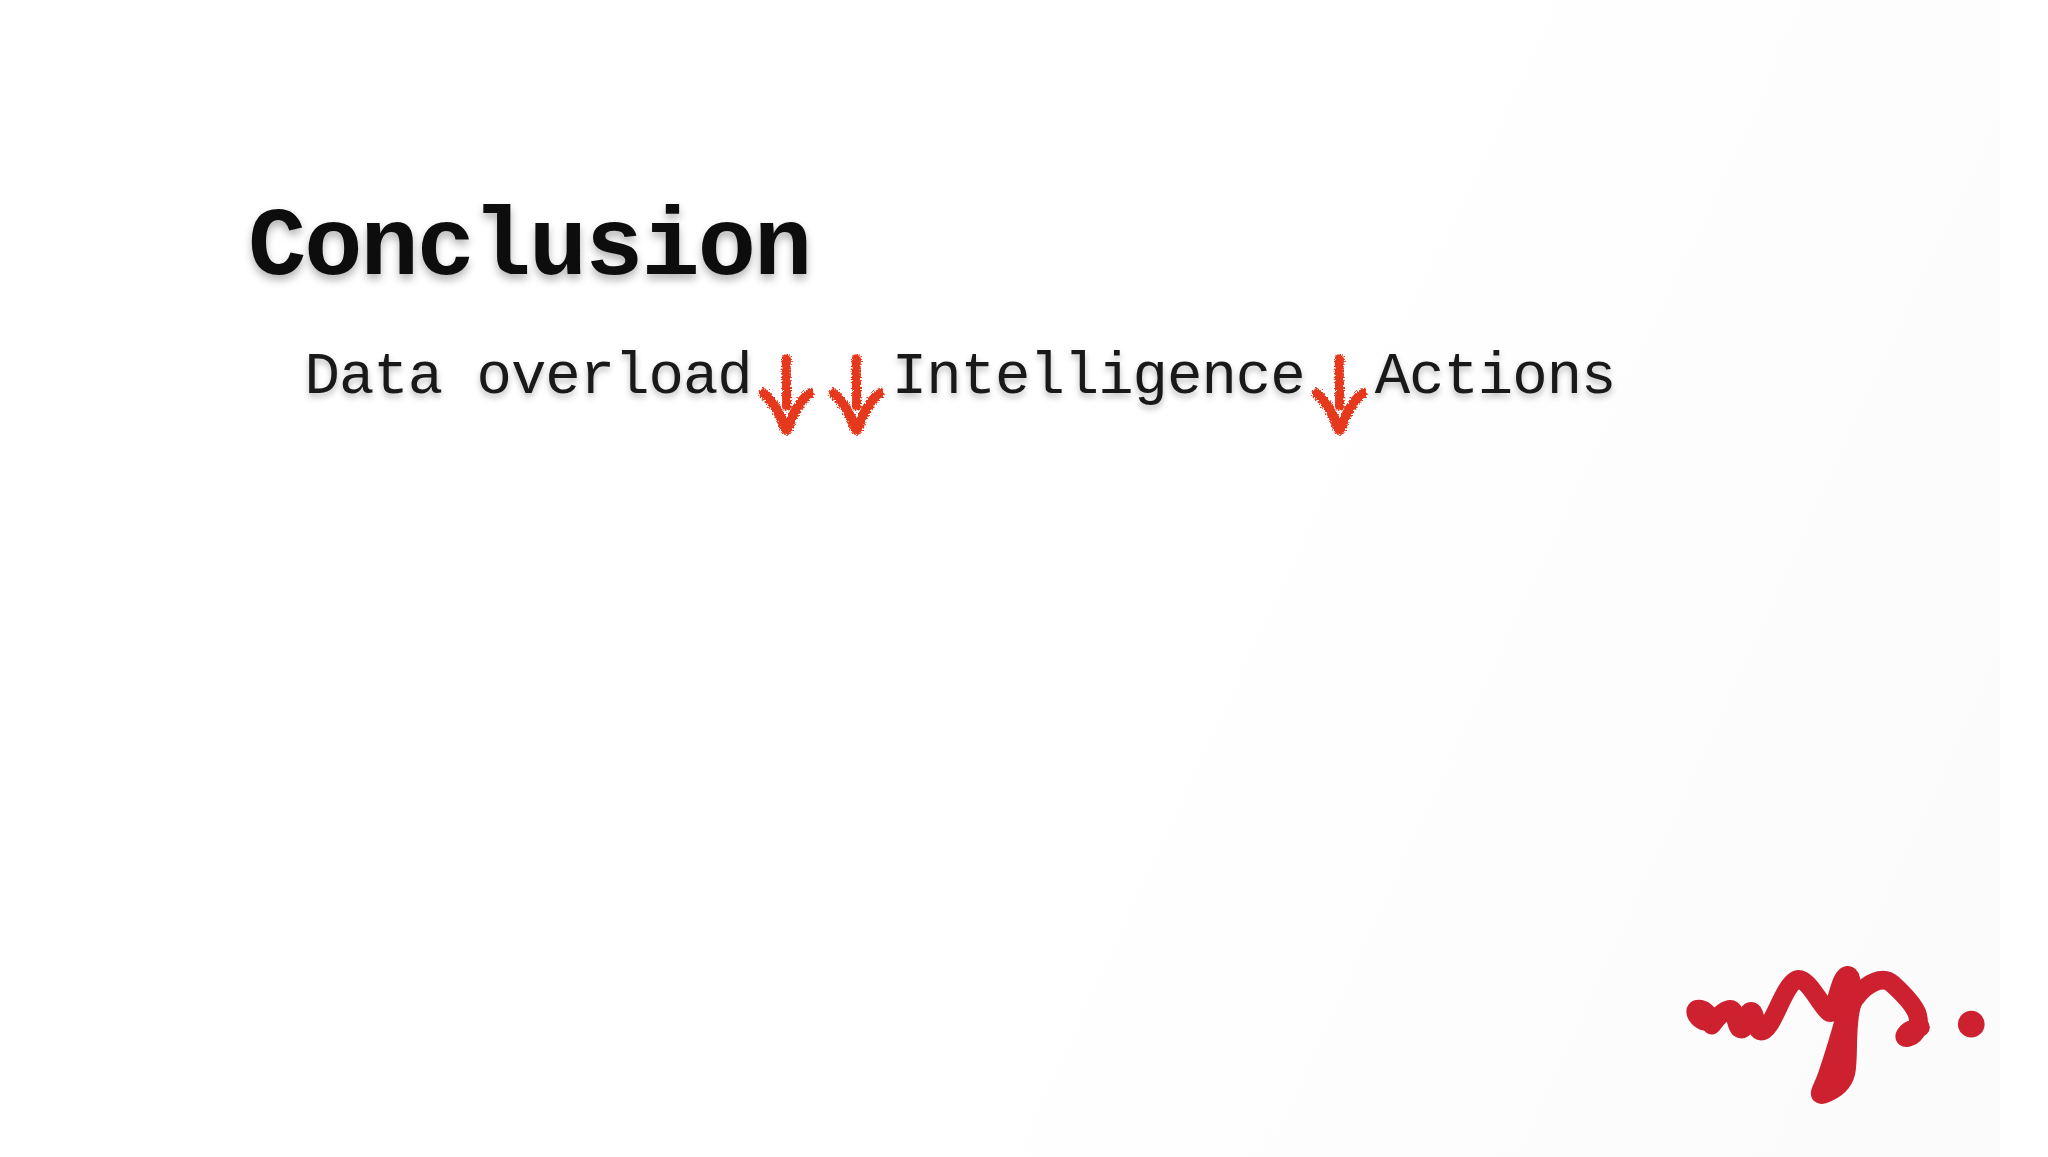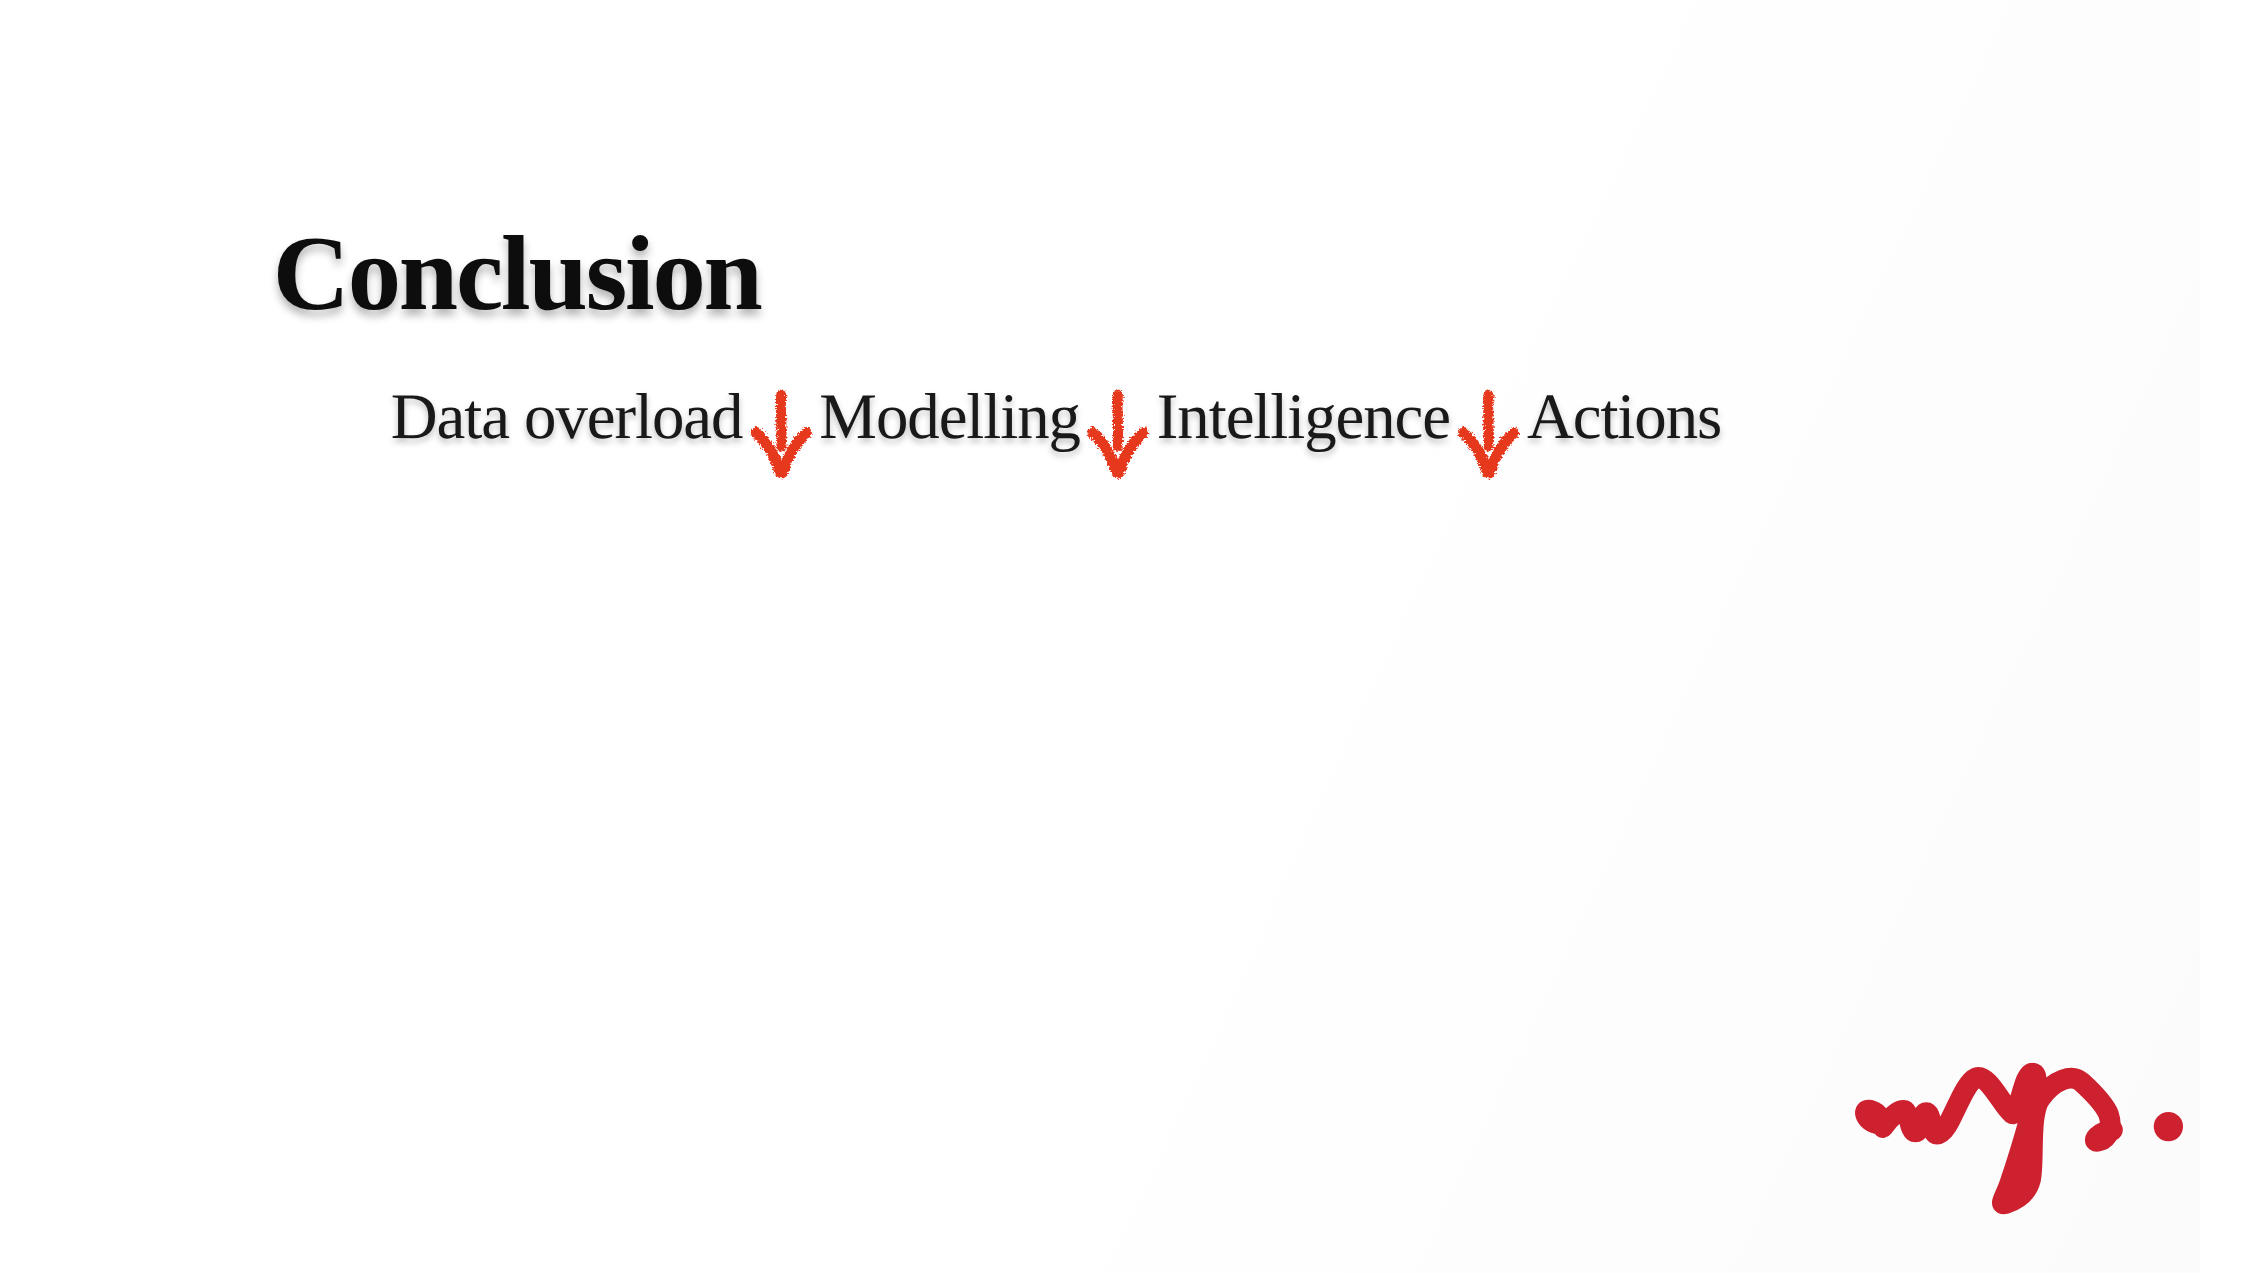--- a/index.html
+++ b/index.html
@@ -2,21 +2,21 @@
 <html style="--title-color: #0d0d0d; --label-color: #191919; --arrow-color: #e6391c; --logo-color: #cd2130;"><head>
 <meta charset="utf-8">
 <style>
   html, body { margin: 0; padding: 0; background: #ffffff; }
   .slide {
     position: relative;
     width: 2000px;
     height: 1157px;
     overflow: hidden;
     background: linear-gradient(115deg, #ffffff 0%, #ffffff 55%, #fbfbfc 100%);
-    font-family: Liberation Serif, serif;
+    font-family: Liberation Mono, monospace;
   }
   .title {
     position: absolute;
     left: 248px;
     top: 135px;
     font-size: 97px;
     line-height: 1;
     font-weight: 700;
     letter-spacing: -2px;
     color: var(--title-color, #0d0d0d);
@@ -95,21 +95,20 @@
 
   <h1 class="title">Conclusion</h1>
 
   <div class="flow">
     <div class="step-label">Data overload</div>
 
     <svg class="arrow-svg" viewBox="0 0 76 92">
       <use href="#arrow-shape"></use>
     </svg>
 
-    <div class="step-label">Modelling</div>
 
     <svg class="arrow-svg" viewBox="0 0 76 92">
       <use href="#arrow-shape"></use>
     </svg>
 
     <div class="step-label">Intelligence</div>
 
     <svg class="arrow-svg" viewBox="0 0 76 92">
       <use href="#arrow-shape"></use>
     </svg>

